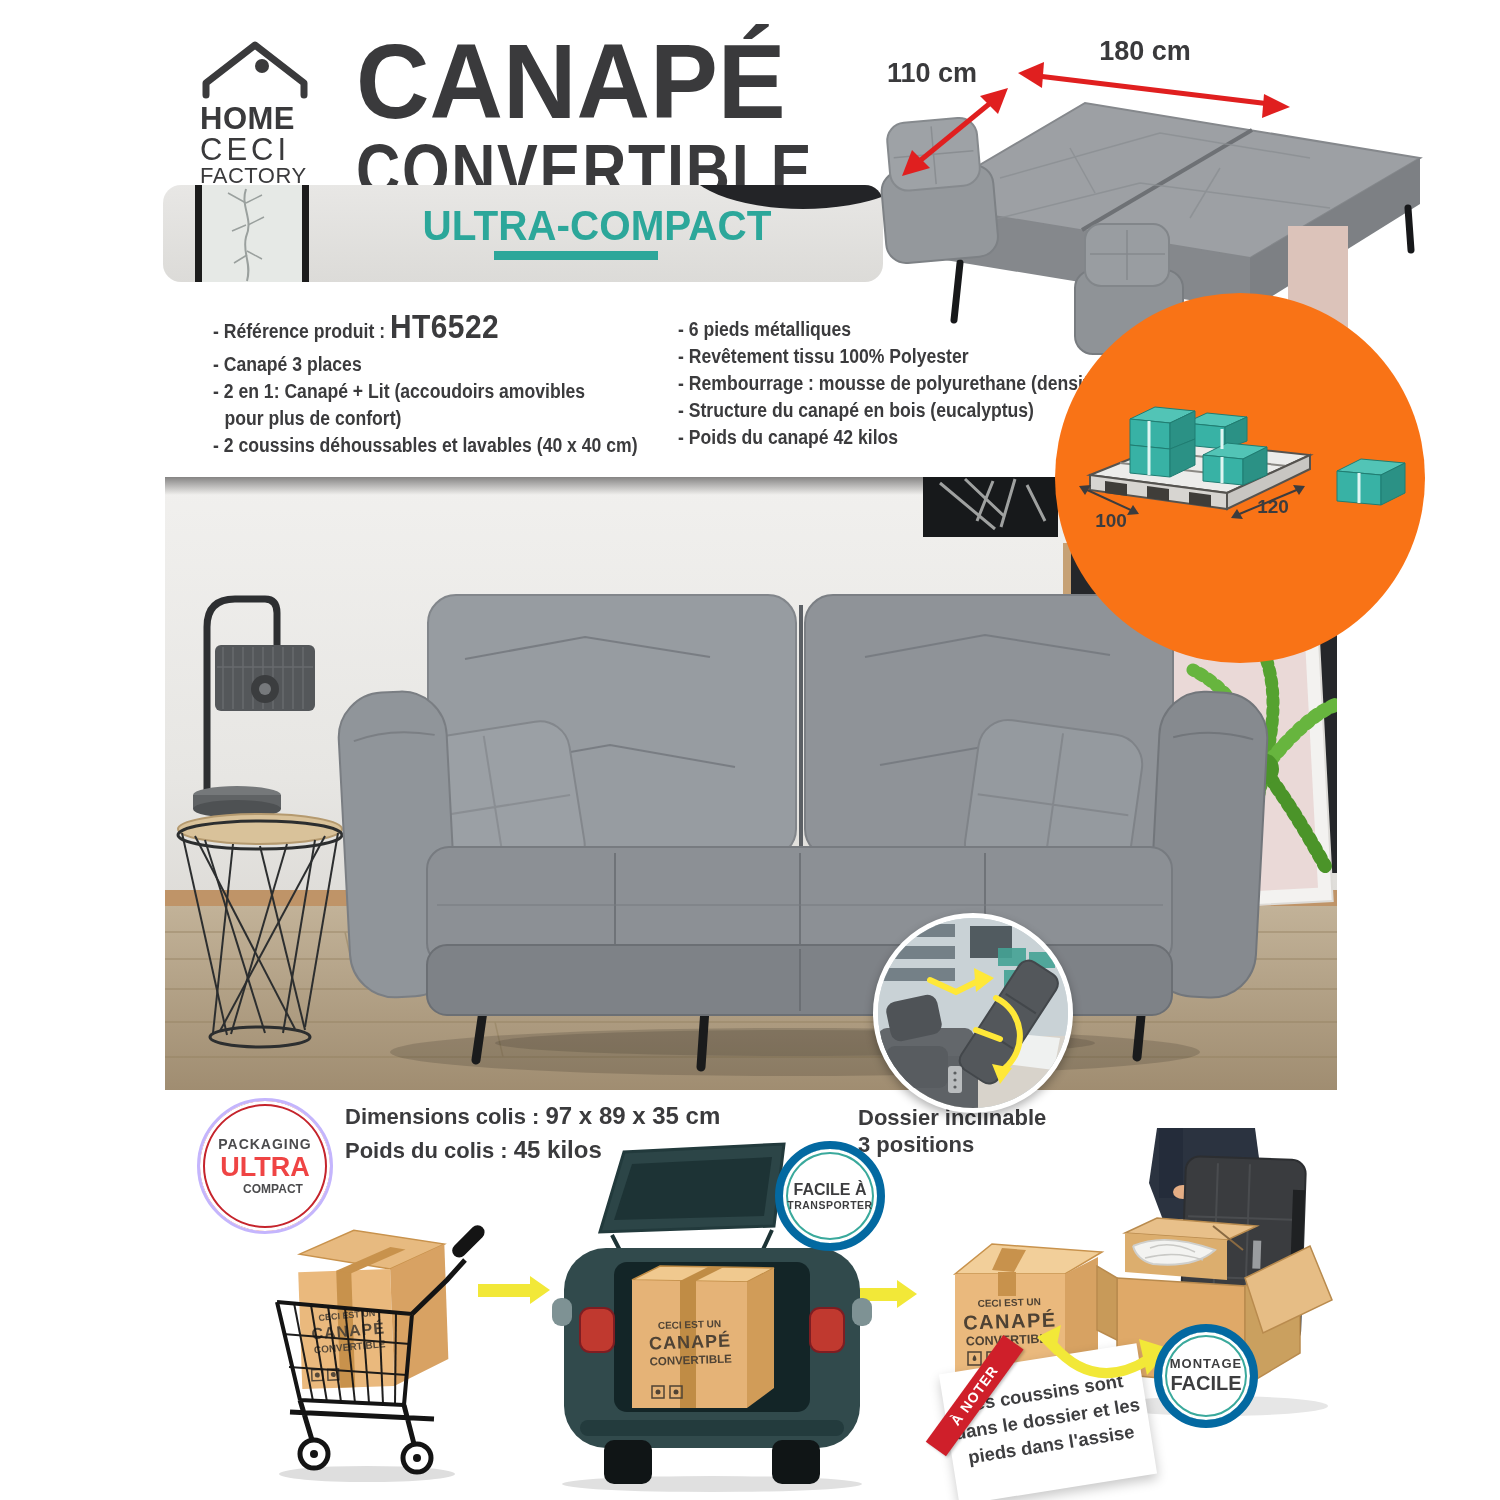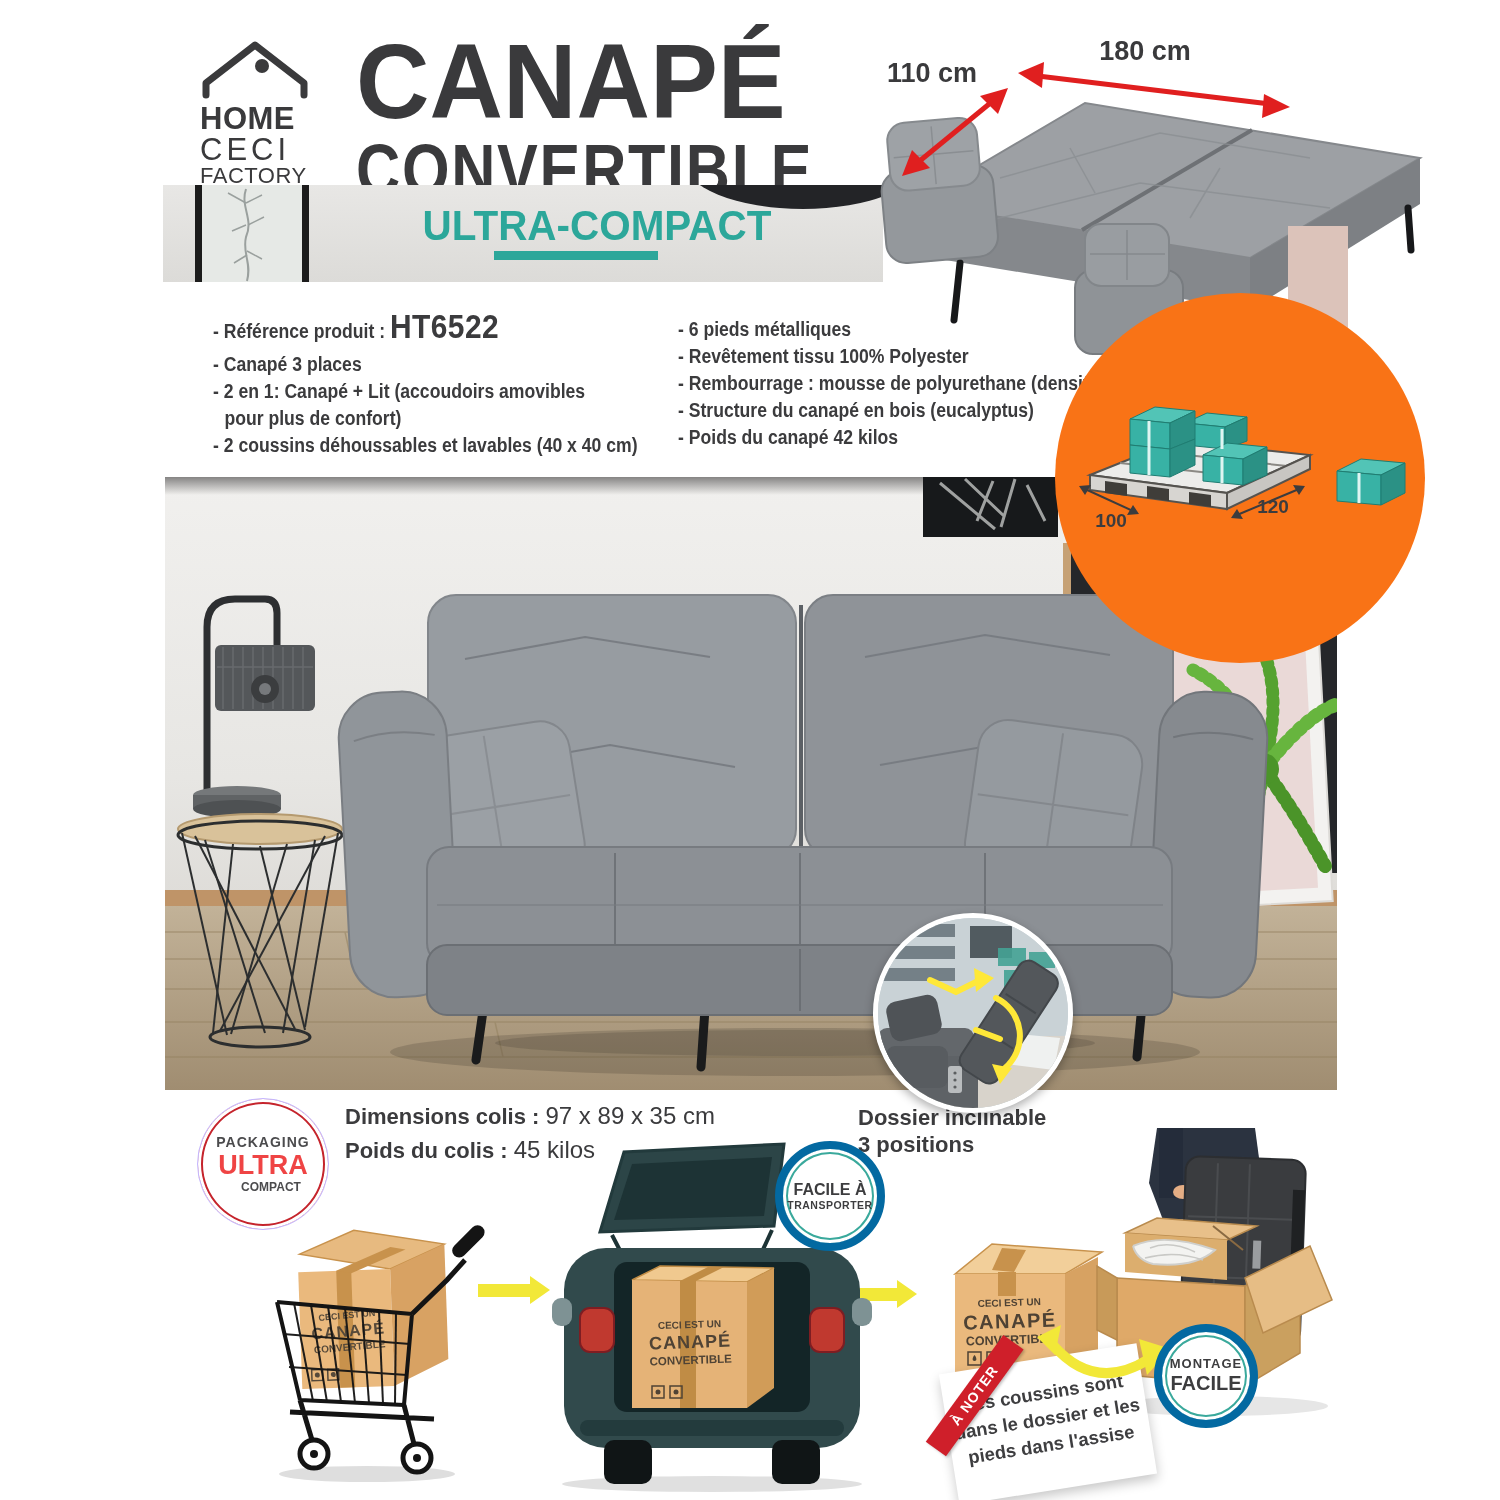--- a/index.html
+++ b/index.html
@@ -6,44 +6,44 @@
   body{font-family:"Liberation Sans", sans-serif;color:#3a3a3c;}
   #canvas{position:relative;width:1500px;height:1500px;background:#fff;overflow:hidden;}
   .abs{position:absolute;}
   
   .logo-text{line-height:1;color:#3a3a3c;}
   .logo-l1{font-size:31px;font-weight:700;letter-spacing:.5px;}
   .logo-l2{font-size:31px;font-weight:300;letter-spacing:4px;}
   .logo-l3{font-size:22px;font-weight:500;letter-spacing:.5px;}
   .title1{font-size:106px;font-weight:800;letter-spacing:0;line-height:1;transform:scaleX(.96);transform-origin:left top;white-space:nowrap;}
   .title2{font-size:72px;font-weight:800;line-height:1;transform:scaleX(.85);transform-origin:left top;white-space:nowrap;letter-spacing:2px;}
-  .band{left:163px;top:185px;width:720px;height:97px;background:linear-gradient(180deg,#e8e7e5,#dcdbd8);overflow:hidden;}
+  .band{left:163px;top:185px;width:720px;height:97px;background:linear-gradient(180deg,#e8e7e5,#dcdbd8);overflow:hidden;border-radius:18px;}
   .band .crescent{position:absolute;left:520px;top:-74px;width:240px;height:98px;border-radius:50%;background:#232427;}
   .subtitle{position:absolute;left:250px;top:16px;width:320px;text-align:center;font-size:43px;font-weight:800;color:#2ca79a;transform:scaleX(.94);white-space:nowrap;}
   .subtitle-bar{position:absolute;left:331px;top:66px;width:164px;height:9px;background:#2ca79a;}
   
   .feat{white-space:nowrap;font-size:20px;font-weight:700;color:#3b3b3d;transform:scaleX(.88);transform-origin:left top;line-height:27px;}
   .feat b{font-size:34px;font-weight:800;letter-spacing:.5px;}
   .feat.cont{padding-left:13px;}
   
   .palette-circle{left:1055px;top:293px;width:370px;height:370px;border-radius:50%;background:#f97316;z-index:5;}
   .palette-eq{position:absolute;left:0;top:222px;width:100%;text-align:center;font-size:33px;font-weight:800;color:#3b3b3d;white-space:nowrap;}
   .palette-eq span{margin:0 12px;}
   
   .photo{left:165px;top:477px;width:1172px;height:613px;z-index:1;}
   .inset{left:873px;top:913px;width:190px;height:190px;border-radius:50%;border:5px solid #fff;box-shadow:0 4px 10px rgba(0,0,0,.3);overflow:hidden;z-index:6;background:#c9d2d6;}
   
   .stamp{border-radius:50%;background:#fff;display:flex;flex-direction:column;justify-content:center;align-items:center;text-align:center;line-height:1.15;}
-  .stamp-red{border:1px solid #c4b5fd;box-shadow:inset 0 0 0 3px #fff, inset 0 0 0 5px #c5242c;}
+  .stamp-red{border:3px solid #c4b5fd;box-shadow:inset 0 0 0 3px #fff, inset 0 0 0 5px #c5242c;}
   .stamp-teal{border:8px solid #0369a1;box-shadow:inset 0 0 0 3px #fff, inset 0 0 0 5px #3aa99c;}
   .pk1{font-size:14px;font-weight:700;letter-spacing:1px;color:#4b4b4d;}
   .pk2{font-size:27px;font-weight:800;color:#ef4444;}
   .pk3{font-size:12px;font-weight:800;color:#4b4b4d;margin-left:16px;}
   .parcel-line{font-size:22px;font-weight:600;color:#3b3b3d;white-space:nowrap;}
-  .parcel-line b{font-size:24px;font-weight:400;}
+  .parcel-line b{font-size:24px;font-weight:700;}
   .center-txt{text-align:left;font-size:22px;font-weight:700;color:#3b3b3d;line-height:27px;}
   .yarrow{height:13px;background:#f2e838;position:absolute;}
   .yarrow:after{content:"";position:absolute;right:-20px;top:-8px;border-left:20px solid #f2e838;border-top:14px solid transparent;border-bottom:14px solid transparent;}
   .note-card{left:948px;top:1358px;width:200px;height:132px;background:#fff;box-shadow:0 5px 12px rgba(0,0,0,.22);transform:rotate(-9deg);z-index:8;}
   .note-card .txt{margin-top:22px;text-align:center;font-size:18.5px;font-weight:600;color:#3e3e40;line-height:26px;}
   .ribbon{position:absolute;left:-34px;top:14px;width:132px;height:25px;background:#cf1f2a;transform:rotate(-45deg);text-align:center;color:#fff;font-size:14px;font-weight:800;letter-spacing:1px;line-height:25px;box-shadow:0 2px 3px rgba(0,0,0,.25);}
   .fs1{font-size:16px;font-weight:800;color:#3d3d3f;}
   .fs2{font-size:10.5px;font-weight:800;color:#3d3d3f;letter-spacing:.5px;}
   .ms1{font-size:13px;font-weight:800;color:#3d3d3f;letter-spacing:1px;}
   .ms2{font-size:20px;font-weight:800;color:#3d3d3f;}

